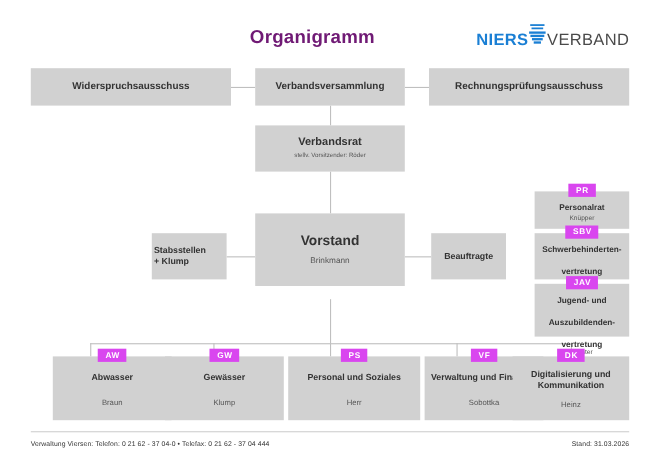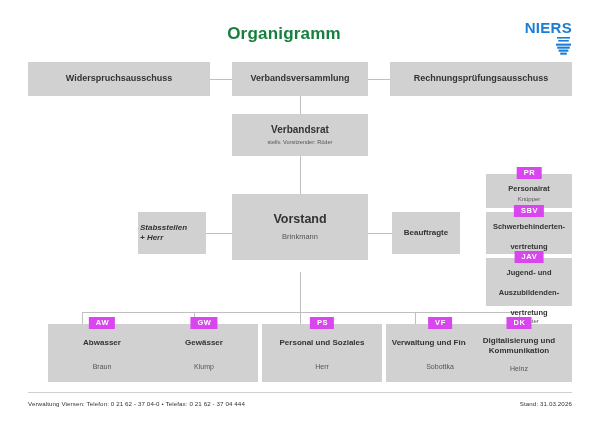--- a/index.html
+++ b/index.html
@@ -22,31 +22,30 @@
 
   
   .page-title {
     position: absolute;
     left: 0;
     top: 24px;
     width: 568px;
     text-align: center;
     font-size: 17px;
     font-weight: bold;
-    color: #15803d;
+    color: #701a75;
     letter-spacing: 0.2px;
   }
   .logo {
     position: absolute;
     right: 28px;
     top: 20px;
     display: flex;
     align-items: flex-end;
     height: 24px;
-    flex-direction: column;
   }
   .logo-niers {
     font-size: 15px;
     font-weight: bold;
     color: #1a7fd4;
     letter-spacing: 0.3px;
     line-height: 1;
   }
   .logo-mark {
     position: relative;
@@ -102,21 +101,21 @@
 
   #box-vorstand {
     left: 232px; top: 194px; width: 136px; height: 66px;
   }
   #box-vorstand .box-title { font-size: 12.5px; }
   #box-vorstand .box-sub { font-size: 7.5px; margin-top: 4px; }
 
   #box-stabsstellen {
     left: 138px; top: 212px; width: 68px; height: 42px;
   }
-  #box-stabsstellen .box-title { font-size: 8px; text-align: left; width:100%; padding-left:8px;font-style:italic; }
+  #box-stabsstellen .box-title { font-size: 8px; text-align: left; width:100%; padding-left:8px; }
 
   #box-beauftragte {
     left: 392px; top: 212px; width: 68px; height: 42px; align-items: center;
   }
   #box-beauftragte .box-title { font-size: 8px; }
 
   
   .tagbox {
     position: absolute;
     background: #d1d1d1;
@@ -284,21 +283,21 @@
     <div class="box-title">Rechnungsprüfungsausschuss</div>
   </div>
 
   <div class="box" id="box-verbandsrat">
     <div class="box-title">Verbandsrat</div>
     <div class="box-sub">stellv. Vorsitzender: Röder</div>
   </div>
 
   <div class="box" id="box-stabsstellen">
     <div class="box-title">Stabsstellen</div>
-    <div class="box-title">+ Herr</div>
+    <div class="box-title">+ Klump</div>
   </div>
 
   <div class="box" id="box-vorstand">
     <div class="box-title">Vorstand</div>
     <div class="box-sub">Brinkmann</div>
   </div>
 
   <div class="box" id="box-beauftragte">
     <div class="box-title">Beauftragte</div>
   </div>

